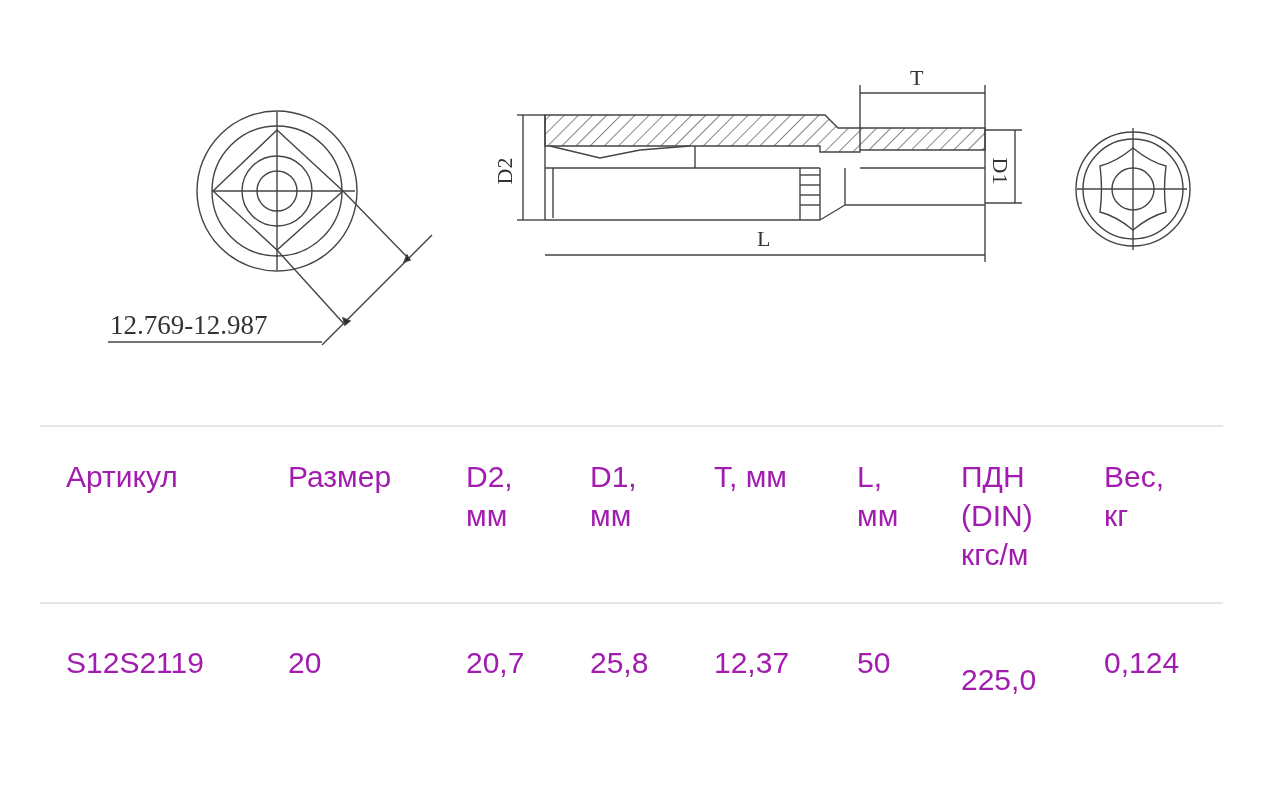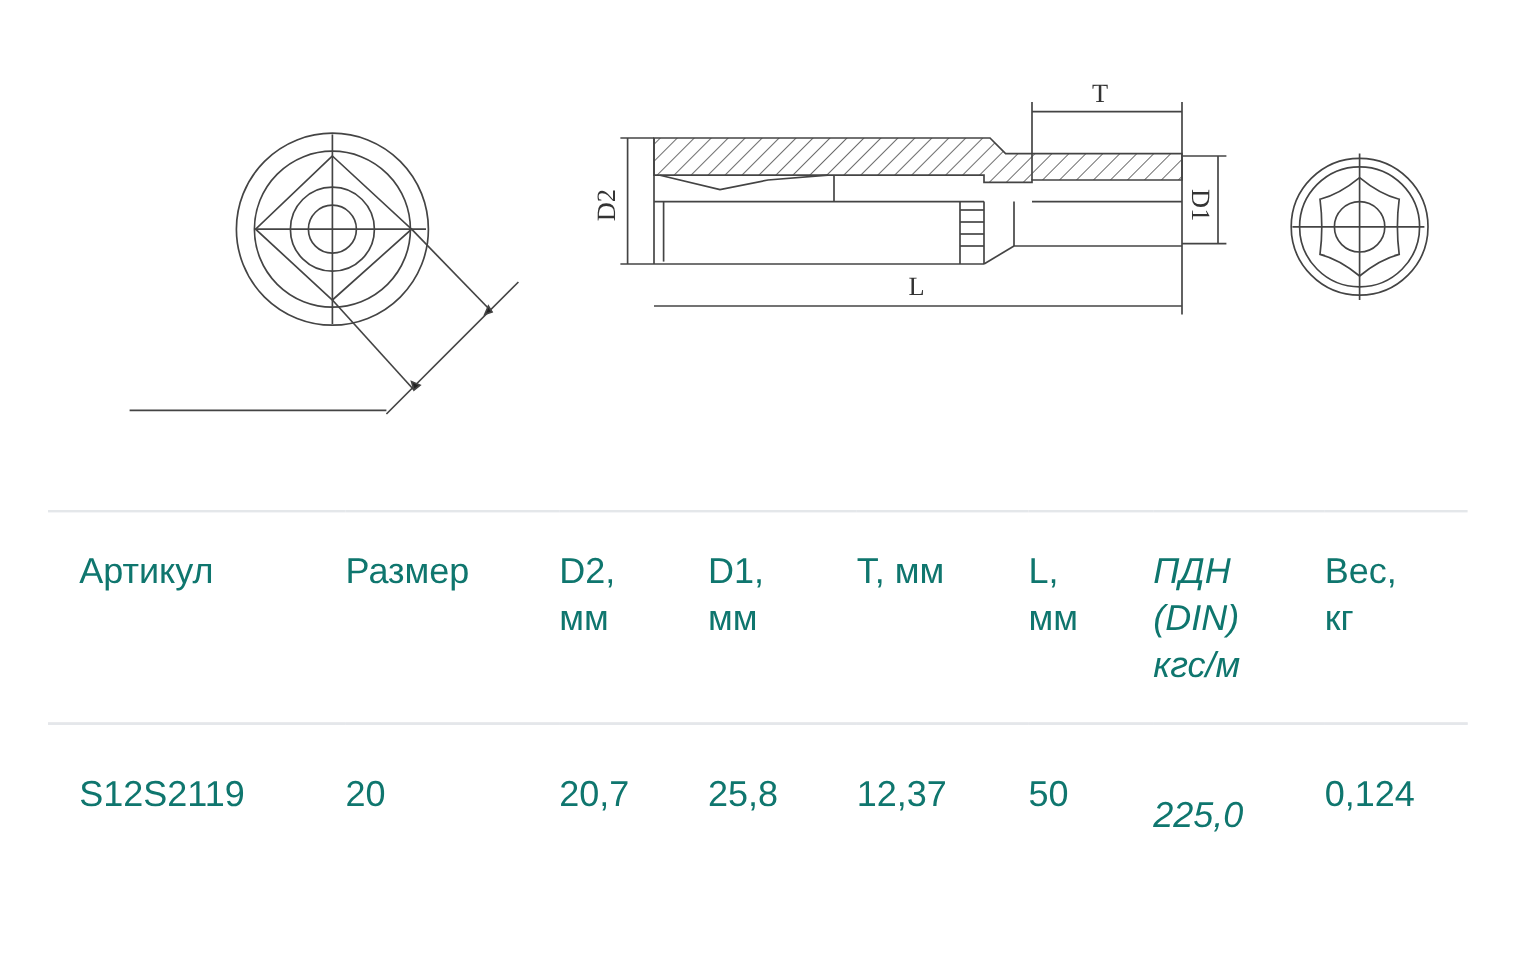--- a/index.html
+++ b/index.html
@@ -3,26 +3,26 @@
 <meta charset="utf-8">
 <style>
   html, body { margin:0; padding:0; background:#ffffff; }
   body { width:1271px; height:808px; position:relative; overflow:hidden;
          font-family:"Liberation Sans", sans-serif; color:#333333; }
   .drawing { position:absolute; left:0; top:0; width:1271px; height:400px; }
   .drawing svg { position:absolute; left:0; top:0; }
   .dim-label { position:absolute; font-family:"Liberation Serif", serif; color:#333; }
   table.spec { position:absolute; left:40px; top:425px; width:1183px; border-collapse:collapse; }
   table.spec th, table.spec td { text-align:left; vertical-align:top; font-weight:normal;
-      font-size:30px; line-height:39px; color:#0f766e; padding:0; }
+      font-size:30px; line-height:39px; color:#a21caf; padding:0; }
   table.spec thead tr { border-top:2px solid #e4e7ea; border-bottom:2px solid #e4e7ea; }
   table.spec th { padding-top:30px; padding-bottom:28px; }
   table.spec td { padding-top:39px; }
   .c0{width:222px;padding-left:26px !important;} .c1{width:178px;} .c2{width:124px;}
-  .c3{width:124px;} .c4{width:143px;} .c5{width:104px;} .c6{width:143px;font-style:italic;} .c7{width:auto;}
+  .c3{width:124px;} .c4{width:143px;} .c5{width:104px;} .c6{width:143px;} .c7{width:auto;}
 </style>
 </head>
 <body>
 
 <div class="drawing">
   <svg width="1271" height="400" viewBox="0 0 1271 400">
     <defs>
       <pattern id="hatch" width="10" height="10" patternUnits="userSpaceOnUse" patternTransform="rotate(45)">
         <line x1="0" y1="0" x2="0" y2="10" stroke="#444" stroke-width="1.3"></line>
       </pattern>
@@ -77,20 +77,21 @@
 
     <g stroke="#444" fill="none" stroke-width="1.4">
       <circle cx="1133" cy="189" r="57"></circle>
       <circle cx="1133" cy="189" r="50"></circle>
       <path d="M1133,148 Q1150,162 1166,166 Q1163,189 1166,212 Q1150,216 1133,230 Q1116,216 1100,212 Q1103,189 1100,166 Q1116,162 1133,148 Z"></path>
       <circle cx="1133" cy="189" r="21"></circle>
       <line x1="1133" y1="128" x2="1133" y2="250"></line>
       <line x1="1077" y1="189" x2="1187" y2="189"></line>
     </g>
   </svg>
+  <span class="dim-label" style="left:110px;top:310px;font-size:27px;">12.769-12.987</span>
   <span class="dim-label" style="left:492px;top:158px;font-size:22px;transform:rotate(-90deg);">D2</span>
   <span class="dim-label" style="left:987px;top:158px;font-size:22px;transform:rotate(90deg);">D1</span>
   <span class="dim-label" style="left:910px;top:65px;font-size:22px;">T</span>
   <span class="dim-label" style="left:757px;top:226px;font-size:22px;">L</span>
 </div>
 
 <table class="spec">
   <thead>
     <tr>
       <th class="c0">Артикул</th>

